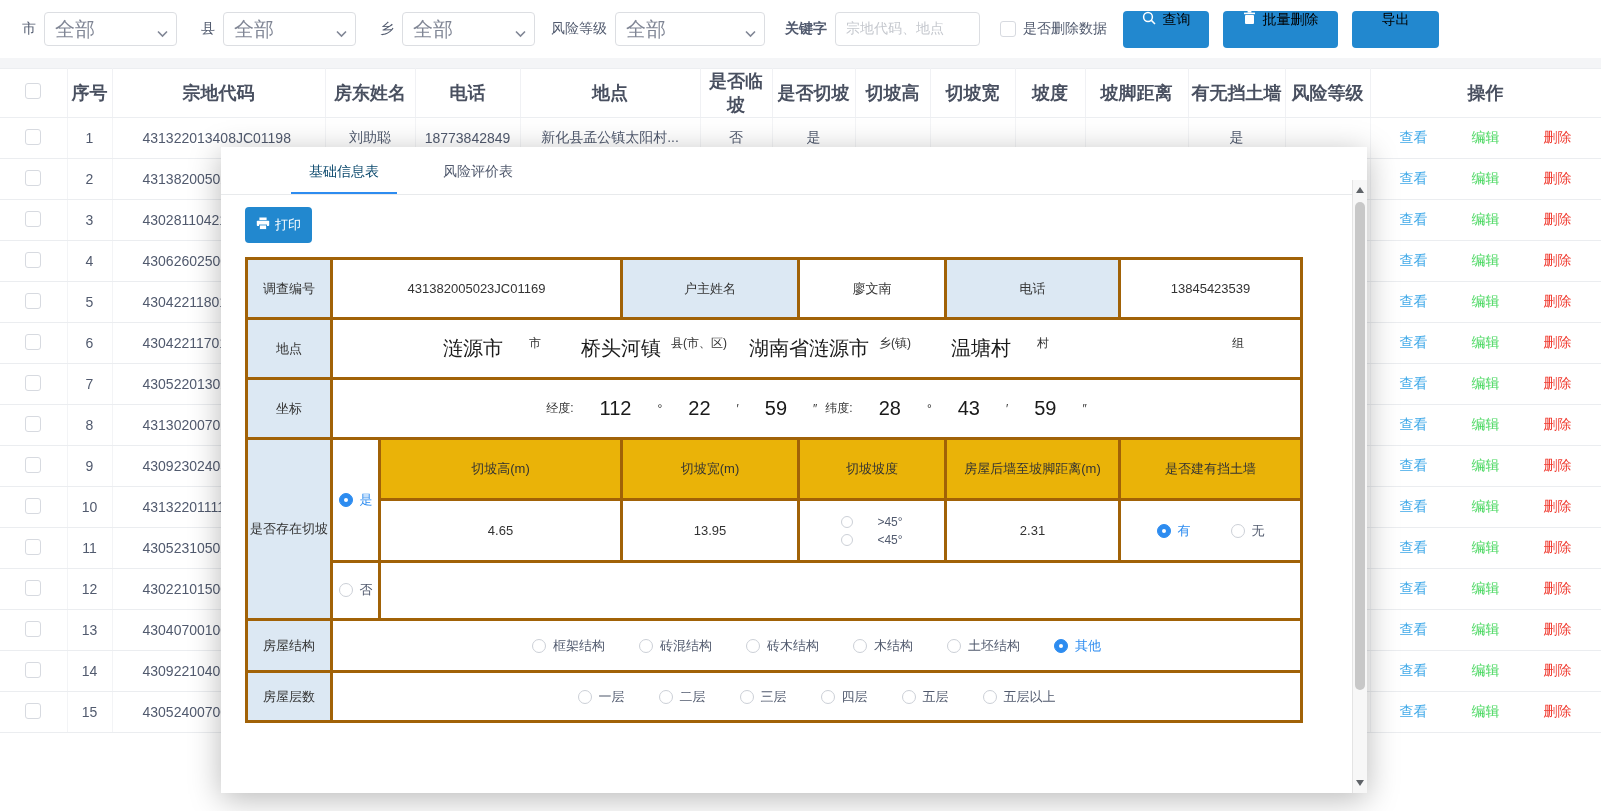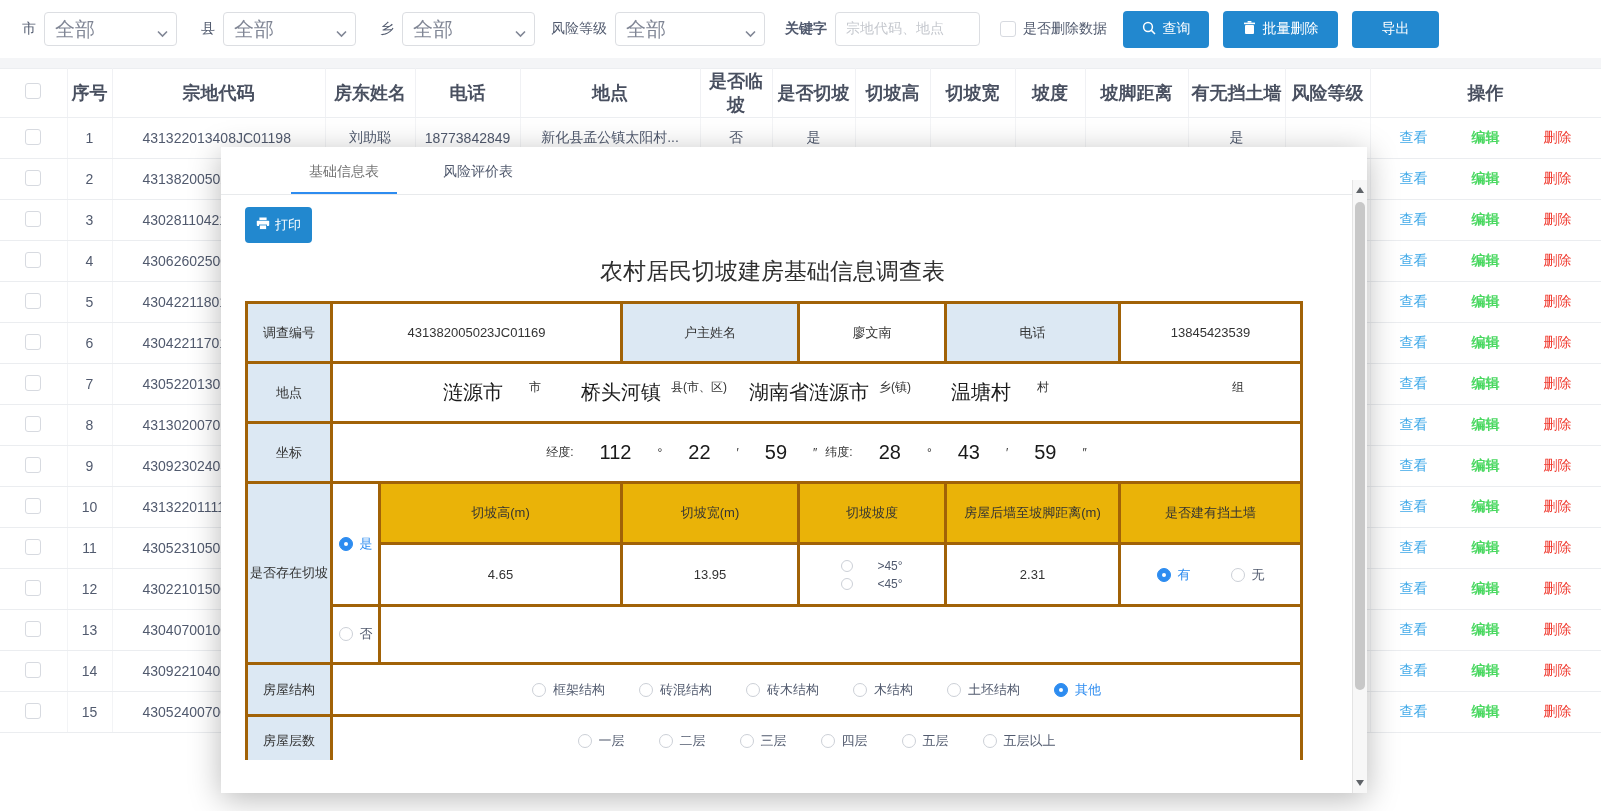--- a/index.html
+++ b/index.html
@@ -13,54 +13,54 @@
   .select { position:relative; height:34px; border:1px solid #dcdee2; border-radius:4px;
     background:#fff; display:flex; align-items:center; padding:0 24px 0 10px; margin-left:8px; }
   .select .sel-val { font-size:20px; color:#808695; }
   .select .chev { position:absolute; right:8px; top:11px; }
   .w133 { width:133px; } .w150 { width:150px; }
   .text-input { height:34px; width:145px; border:1px solid #dcdee2; border-radius:4px;
     display:flex; align-items:center; padding:0 10px; margin-left:8px; }
   .text-input .ph { font-size:14px; color:#c5c8ce; white-space:nowrap; overflow:hidden; }
   .checkbox { width:16px; height:16px; border:1px solid #d7dae0; border-radius:3px; background:#fff; display:inline-block; flex:none; }
   .cb-label { font-size:14px; margin-left:7px; white-space:nowrap; }
-  .btn { height:37px; border:none; border-radius:4px; background:#2288cf; color:#ffffff;
-    font-size:14px; font-family:inherit; display:flex; align-items:center; justify-content:center; gap:7px; cursor:pointer; }
+  .btn { height:37px; border:none; border-radius:4px; background:#2288cf; color:#000000;
+    font-size:14px; font-family:inherit; display:flex; justify-content:center; gap:7px; cursor:pointer; }
   .btn-query { width:86px; margin-left:16px; }
   .btn-batch { width:115px; margin-left:14px; }
   .btn-export { width:87px; margin-left:14px; }
   .ml24 { margin-left:24px; } .ml16 { margin-left:16px; } .ml20 { margin-left:20px;font-weight:bold; }
 
   
   .table-wrap { position:absolute; left:0; top:68px; width:1601px; }
   .gap-strip { position:absolute; left:0; top:58px; width:1601px; height:10px; background:#f4f5f7; }
   table.main { width:1601px; border-collapse:collapse; table-layout:fixed; }
   table.main th { height:44px; font-size:18px; font-weight:bold; color:#495060;
     border:1px solid #eceef1; border-left:none; border-right:1px solid #f0f1f4; background:#fff; text-align:center; }
   table.main td { height:41px; font-size:14px; color:#515a6e; text-align:center;
     border-bottom:1px solid #ebedf0; border-right:1px solid #f3f4f6; background:#fff;
     white-space:nowrap; overflow:hidden; }
   table.main td.code-cell { text-align:left; padding-left:30px; }
   .op-link { cursor:pointer; margin:0 22px; }
-  .op-view { color:#3da8e8; } .op-edit { color:#49d860;font-weight:bold; } .op-del { color:#f03b30; }
+  .op-view { color:#3da8e8; } .op-edit { color:#49d860; } .op-del { color:#f03b30; }
 
   
   .modal { position:absolute; left:221px; top:147px; width:1146px; height:646px;
     background:#fff; box-shadow:0 6px 30px rgba(0,0,0,.28); }
   .modal-titlebar { height:33px; background:#1b2b57; display:flex; align-items:center;
     padding:0 14px; color:#fff; font-size:14px; }
   .win-controls { margin-left:auto; display:flex; align-items:center; gap:16px; margin-right:36px; }
   .ic-min { width:15px; height:2px; background:#fff; display:inline-block; cursor:pointer; }
   .ic-max { width:17px; height:17px; display:inline-block; cursor:pointer; }
   .ic-close { width:22px; height:22px; background:#2d8cf0; border-radius:2px; display:flex;
     align-items:center; justify-content:center; cursor:pointer; }
 
   .tabs { height:48px; border-bottom:1px solid #e8eaec; display:flex; align-items:flex-end; padding-left:70px; }
   .tab { font-size:14px; color:#515a6e; padding:0 18px 13px 18px; cursor:pointer; margin-right:28px; }
-  .tab.active { color:#737373; border-bottom:2px solid #2d8cf0; padding-bottom:11px; }
+  .tab.active { color:#0c4a6e; border-bottom:2px solid #2d8cf0; padding-bottom:11px; }
 
   .modal-content { position:relative; height:565px; overflow:hidden; }
   .print-btn { margin:12px 0 0 24px; width:67px; height:36px; border:none; border-radius:4px;
     background:#2288cf; color:#fff; font-size:13px; font-family:inherit;
     display:flex; align-items:center; justify-content:center; gap:5px; cursor:pointer; }
   .form-title { width:1055px; margin:13px 0 0 24px; text-align:center; font-size:23px; color:#2f2f2f; }
 
   table.form { margin:14px 0 0 24px; width:1055px; border-collapse:collapse; table-layout:fixed; }
   table.form td { border:3px solid #a16207; font-size:13px; color:#333; text-align:center;
     vertical-align:middle; overflow:hidden; }
@@ -491,21 +491,20 @@
       <span>
         <svg width="14" height="13" viewBox="0 0 14 13">
           <rect x="3.4" y="0.5" width="7.2" height="2.6" fill="#fff"></rect>
           <rect x="0.8" y="3.8" width="12.4" height="5.2" rx="0.8" fill="#fff"></rect>
           <rect x="3.4" y="8" width="7.2" height="4.4" fill="#fff" stroke="#2288cf" stroke-width="0.8"></rect>
         </svg>
       </span>
       <span>打印</span>
     </button>
 
-    <div class="form-title">农村居民切坡建房基础信息调查表</div>
 
     <table class="form">
       <colgroup>
         <col style="width:85px">
           <col style="width:48px">
           <col style="width:242px">
           <col style="width:177px">
         <col style="width:147px">
           <col style="width:174px">
           <col style="width:182px">

